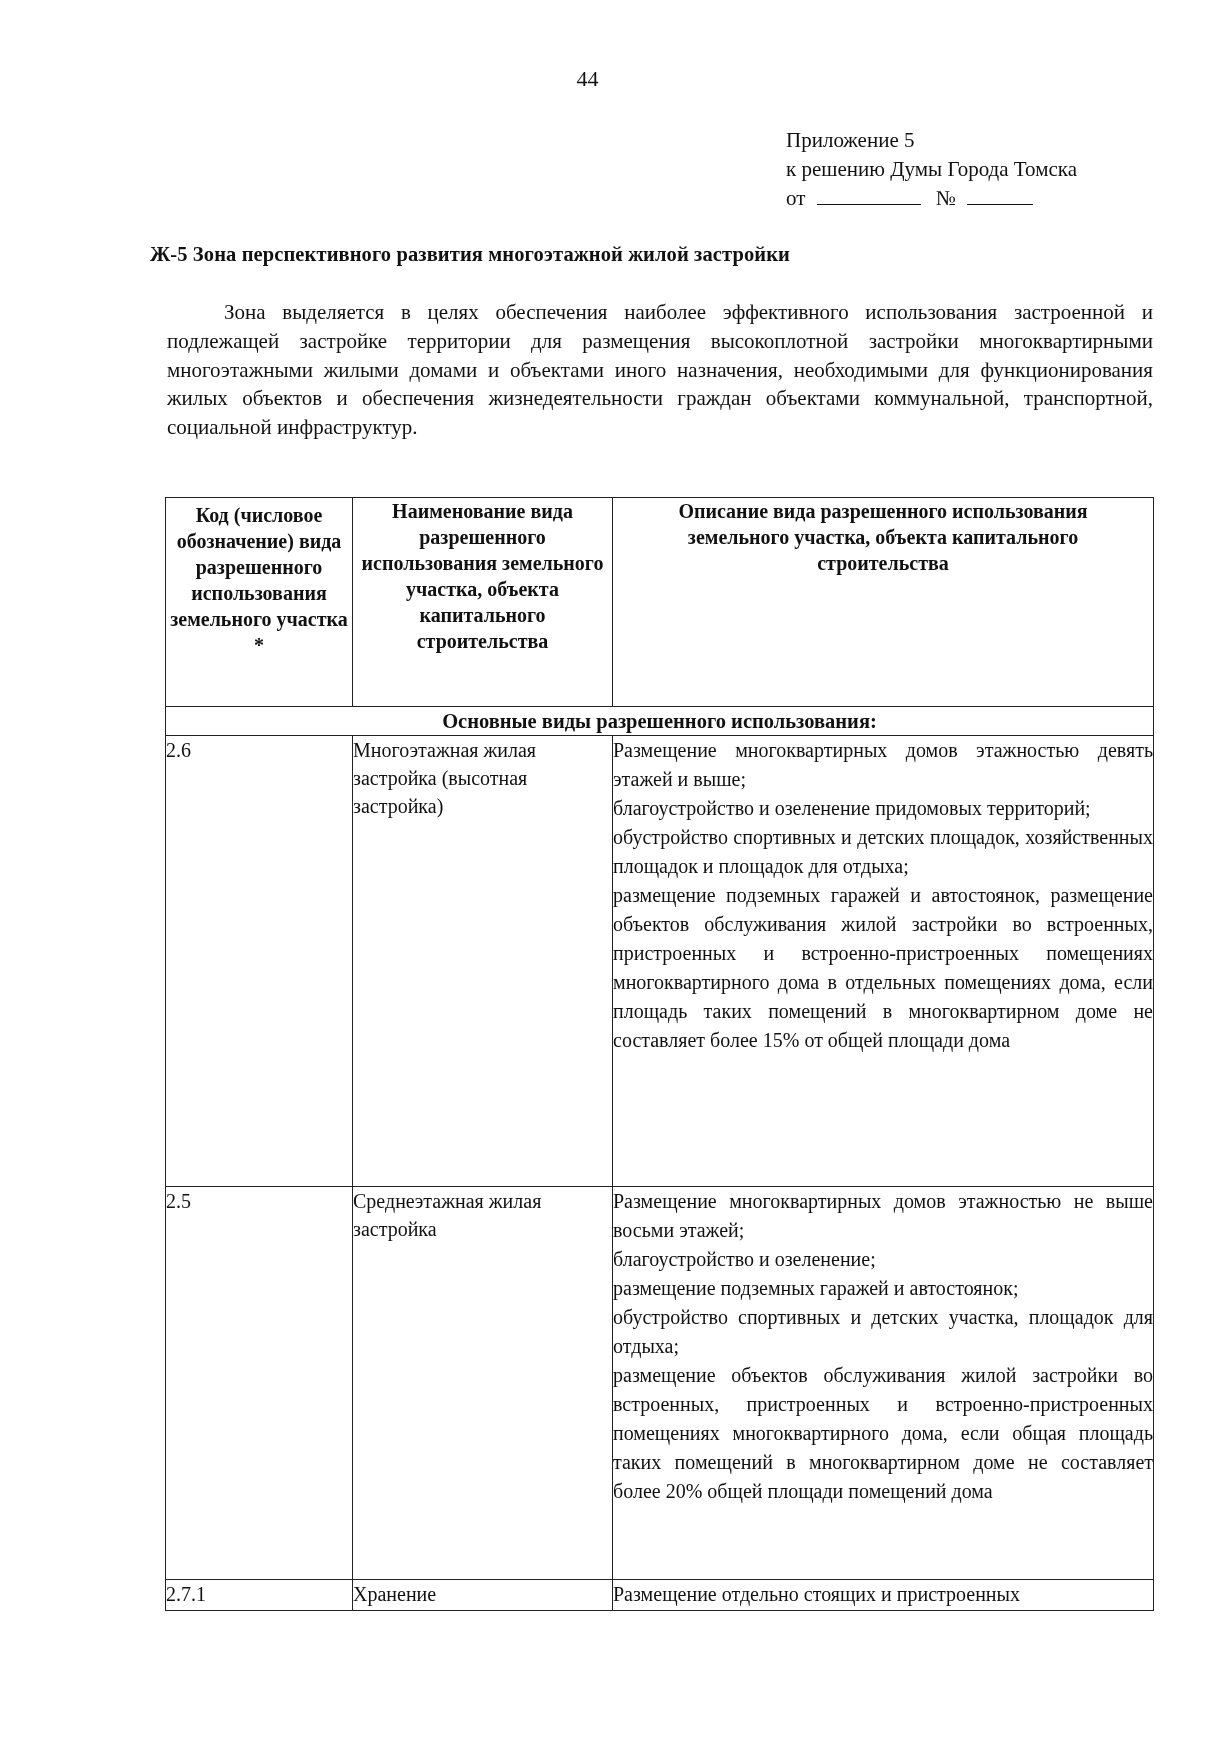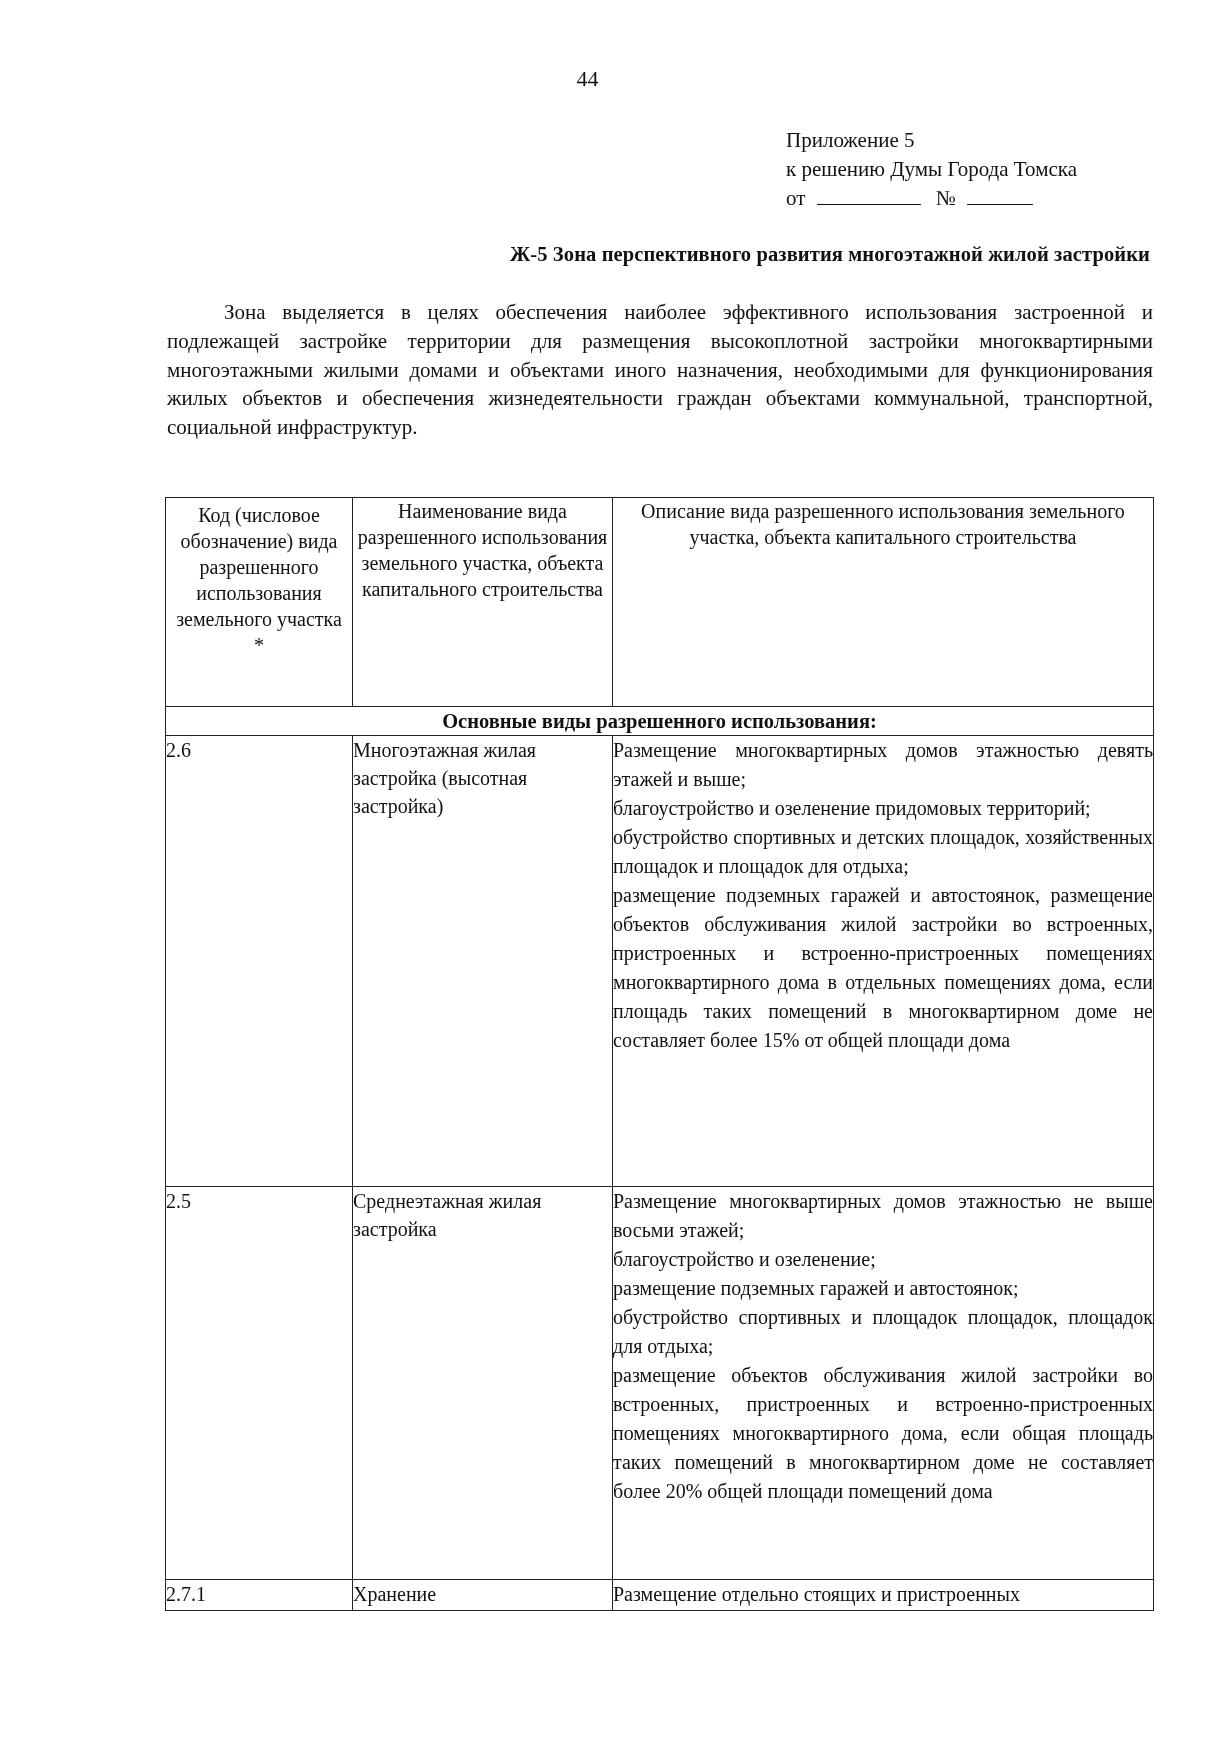--- a/index.html
+++ b/index.html
@@ -2,28 +2,28 @@
 <html><head>
 <meta charset="utf-8">
 <style>
   html, body { margin: 0; padding: 0; background: #ffffff; }
   body { width: 1229px; height: 1750px; position: relative; overflow: hidden;
          font-family: "Liberation Serif", "DejaVu Serif", serif; color: #111; }
   .page-number { position: absolute; left: 0; width: 1175px; top: 66px; text-align: center; font-size: 22px; }
   .appendix { position: absolute; left: 786px; top: 126px; font-size: 21px; line-height: 29px; }
   .appendix div { white-space: nowrap; }
   .blank { display: inline-block; border-bottom: 1.5px solid #111; height: 18px; vertical-align: baseline; }
-  .title { position: absolute; left: 150px; width: 1000px; top: 243px; text-align: right;
+  .title { position: absolute; left: 150px; width: 1000px; top: 243px; text-align: left;
            font-weight: bold; font-size: 20.5px; letter-spacing: 0.1px; }
   .intro { position: absolute; left: 167px; width: 986px; top: 298px; font-size: 21px; line-height: 28.8px;
            text-align: justify; text-indent: 57px; }
   table.zones { position: absolute; left: 165px; top: 497px; width: 988px; border-collapse: collapse;
                 table-layout: fixed; font-size: 20px; }
   table.zones td, table.zones th { border: 1.6px solid #222; vertical-align: top; padding: 0; }
-  .hdr th { font-weight: normal; text-align: center; vertical-align: middle; height: 204px; line-height: 26px; }
+  .hdr th { font-weight: bold; text-align: center; vertical-align: middle; height: 204px; line-height: 26px; }
   .hdr th.c1 { padding: 4px 4px 0 4px; vertical-align: top; }
   .hdr th.c3 { padding: 0 25px; }
   .section td { text-align: center; font-weight: bold; height: 28px; line-height: 28px; font-size: 20.5px; }
   td.code { padding: 8px 10px 0 10px; line-height: 28px; }
   td.name { padding: 8px 10px 0 10px; line-height: 28px; }
   td.desc { padding: 8px 10px 0 10px; line-height: 29px; text-align: justify; }
   td.desc .ln { display: block; }
   .row-26 td { height: 450px; }
   .row-25 td { height: 392px; }
   .row-271 td { height: 30px; padding-top: 2px; }
@@ -73,21 +73,21 @@
       <span class="ln">размещение подземных гаражей и автостоянок, размещение объектов обслуживания жилой застройки во встроенных, пристроенных и встроенно-пристроенных помещениях многоквартирного дома в отдельных помещениях дома, если площадь таких помещений в многоквартирном доме не составляет более 15% от общей площади дома</span>
     </td>
   </tr>
   <tr class="row-25">
     <td class="code">2.5</td>
     <td class="name">Среднеэтажная жилая застройка</td>
     <td class="desc">
       <span class="ln">Размещение многоквартирных домов этажностью не выше восьми этажей;</span>
       <span class="ln">благоустройство и озеленение;</span>
       <span class="ln">размещение подземных гаражей и автостоянок;</span>
-      <span class="ln">обустройство спортивных и площадок площадок, площадок для отдыха;</span>
+      <span class="ln">обустройство спортивных и детских участка, площадок для отдыха;</span>
       <span class="ln">размещение объектов обслуживания жилой застройки во встроенных, пристроенных и встроенно-пристроенных помещениях многоквартирного дома, если общая площадь таких помещений в многоквартирном доме не составляет более 20% общей площади помещений дома</span>
     </td>
   </tr>
   <tr class="row-271">
     <td class="code">2.7.1</td>
     <td class="name">Хранение</td>
     <td class="desc">
       <span class="ln">Размещение отдельно стоящих и пристроенных</span>
     </td>
   </tr>

